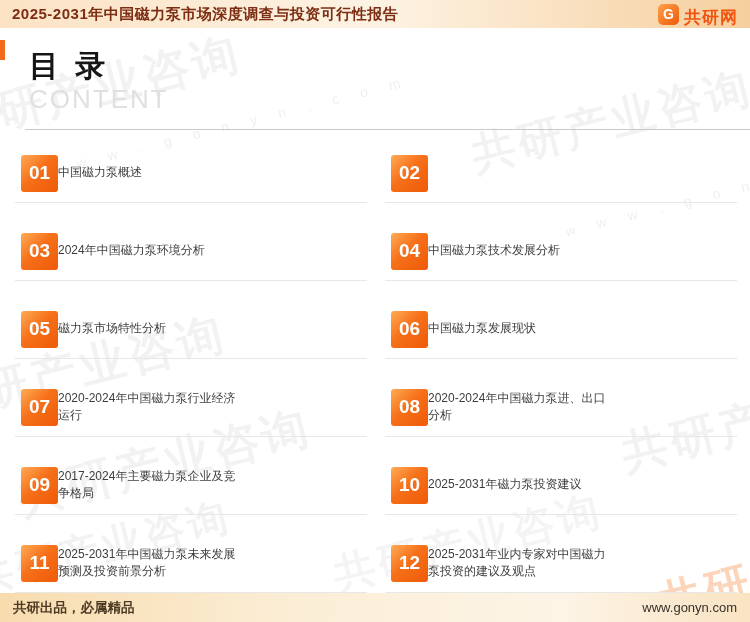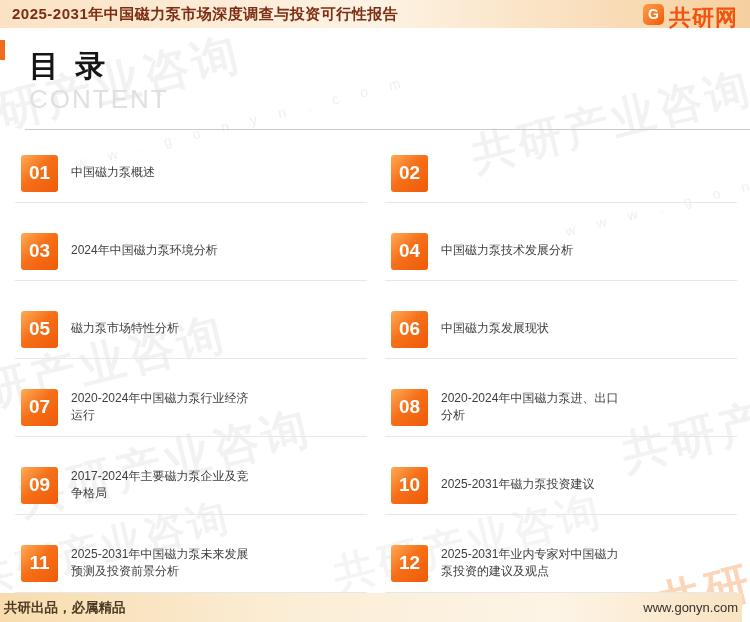--- a/index.html
+++ b/index.html
@@ -34,54 +34,54 @@
     background:linear-gradient(90deg,#fbe2c4 0%,#fdf3e4 50%,#f6cf9e 100%);
   }
   .header-title { font-size:15px; font-weight:700; color:#7c2d12; letter-spacing:0.5px; }
   .logo { display:flex; align-items:center; gap:5px; cursor:pointer; }
   .logo-icon {
     width:21px; height:21px; border-radius:5px;
     background:linear-gradient(135deg,#ffa04a,#ee5a0a);
     color:#fff; font-size:14px; font-weight:700;
     display:flex; align-items:center; justify-content:center;
   }
-  .logo-text { font-size:22px; font-weight:700; color:#f0540e; letter-spacing:1px;margin-top:7px; }
+  .logo-text { font-size:17px; font-weight:700; color:#f0540e; letter-spacing:1px;margin-top:7px; }
 
   
   .accent-stripe { position:absolute; left:0; top:40px; width:5px; height:20px; background:#f26a1b; z-index:3; }
 
   
   .toc-head { position:relative; z-index:2; padding:20px 0 0 25px; display:flex; align-items:baseline;flex-direction:column; }
   .toc-title { font-size:30px; line-height:36px; font-weight:700; color:#161616; letter-spacing:4px; }
   .toc-subtitle { font-size:26px; color:#e0e0e0; letter-spacing:2px; margin-left:4px; }
   .toc-rule { position:relative; z-index:2; margin:14px 0 0 25px; border-top:1px solid #c9c9c9; }
 
   
   .toc-grid {
     position:relative; z-index:2;
     margin-top:14px; padding:0 13px 0 15px;
     display:grid; grid-template-columns:1fr 1fr; grid-auto-rows:78px; column-gap:18px;
   }
   .toc-item { display:flex; flex-direction:column; cursor:pointer; }
-  .toc-item-row { height:58px; display:flex; align-items:center; gap:13px; }
+  .toc-item-row { height:58px; display:flex; align-items:center; }
   .toc-num {
     flex:0 0 37px; width:37px; height:37px; margin-left:6px;
     border-radius:3px;
     background:linear-gradient(135deg,#ffab56 0%,#f67019 45%,#ef5a08 100%);
     color:#fff; font-size:19px; font-weight:600;
     display:flex; align-items:center; justify-content:center;
   }
   .toc-label { font-size:12px; line-height:1.45; color:#3d3d3d; white-space:pre-line; }
   .toc-divider { border-top:1px solid #e7e7e7; width:100%; }
 
   
   .footer {
-    position:absolute; z-index:2; left:0; right:8px; bottom:0; height:29px;
+    position:absolute; z-index:2; left:0; right:0; bottom:0; height:29px;
     display:flex; align-items:center; justify-content:space-between;
-    padding:0 4px;
+    padding:0 13px;
     background:linear-gradient(90deg,#f8dcae 0%,#fbeed7 40%,#fdf4e6 75%,#f9e3c2 100%);
   }
   .footer-left { font-size:13.5px; font-weight:700; color:#4c3a24; }
   .footer-right { font-size:13px; color:#37302a; cursor:pointer; }
 </style>
 </head>
 <body>
 
 <div class="wm-layer">
   <div class="wm wm-brand wm1">共研产业咨询</div>

